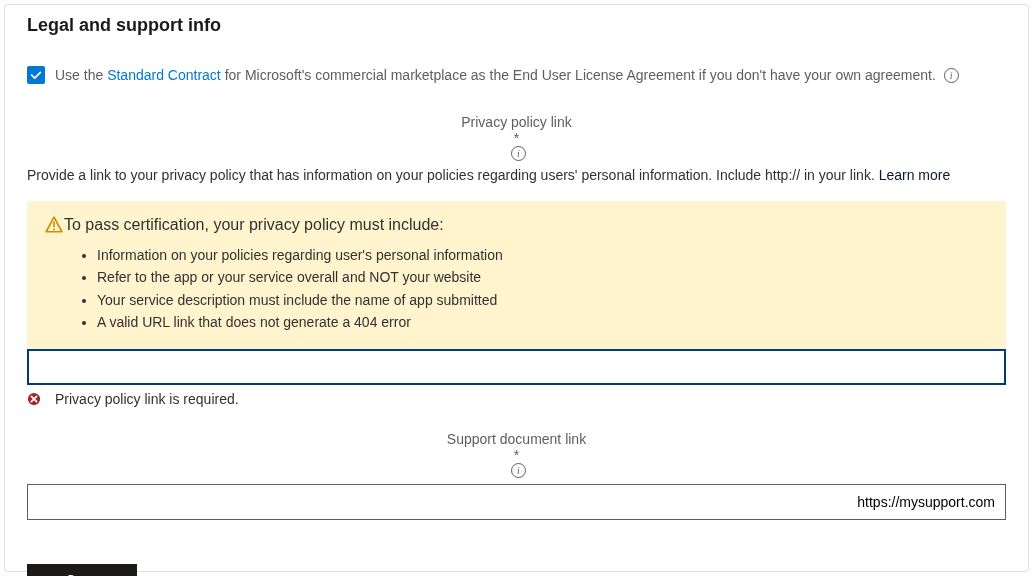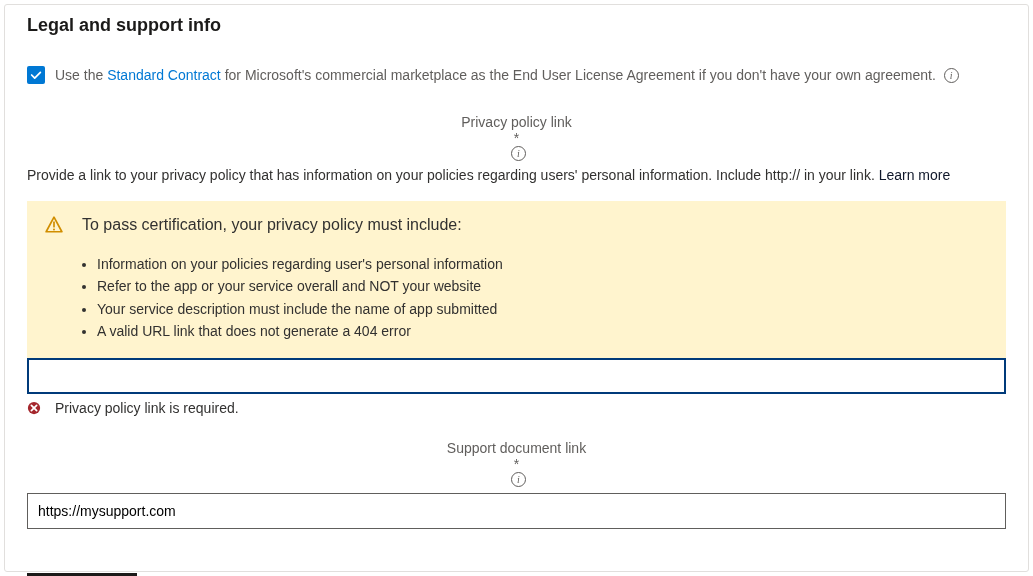--- a/index.html
+++ b/index.html
@@ -93,22 +93,22 @@
       cursor: pointer;
     }
     .warning-box {
       background: #fff4ce;
       padding: 15px 18px 15px 18px;
       margin-bottom: 0;
     }
     .warning-header {
       display: flex;
       align-items: center;
-      gap: 19px;
-      margin-bottom: 19px;
+      gap: 1px;
+      margin-bottom: 10px;
     }
     .warning-icon {
       width: 18px;
       height: 18px;
       flex-shrink: 0;
     }
     .warning-title {
       font-size: 16px;
       color: #323130;
     }
@@ -123,20 +123,21 @@
     }
     .text-input {
       width: 100%;
       height: 36px;
       padding: 6px 10px;
       font-size: 14px;
       font-family: inherit;
       border: 1px solid #605e5c;
       outline: none;
       background: #ffffff;
+      text-align: right;
     }
     .text-input.error {
       border: 2px solid #003a7a;
     }
     .error-row {
       display: flex;
       align-items: center;
       gap: 14px;
       margin-top: 6px;
       margin-bottom: 24px;

